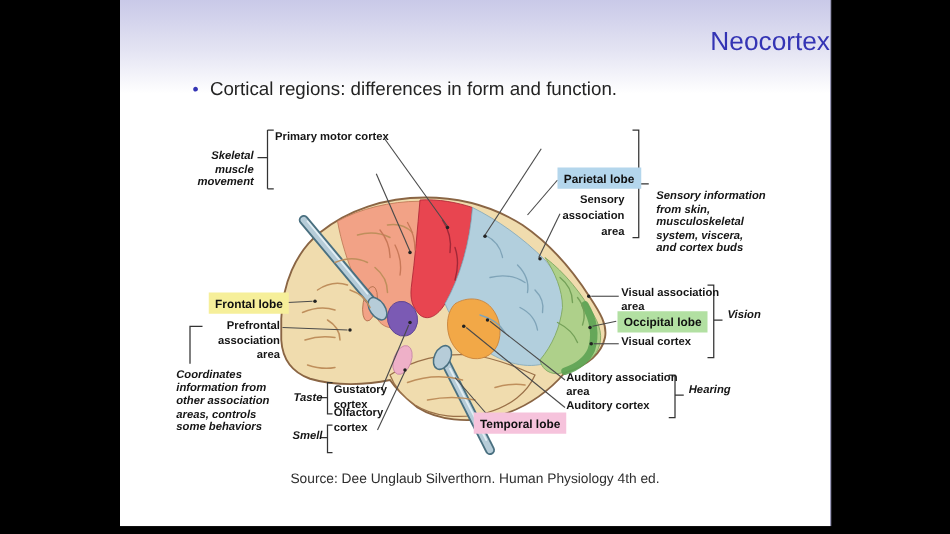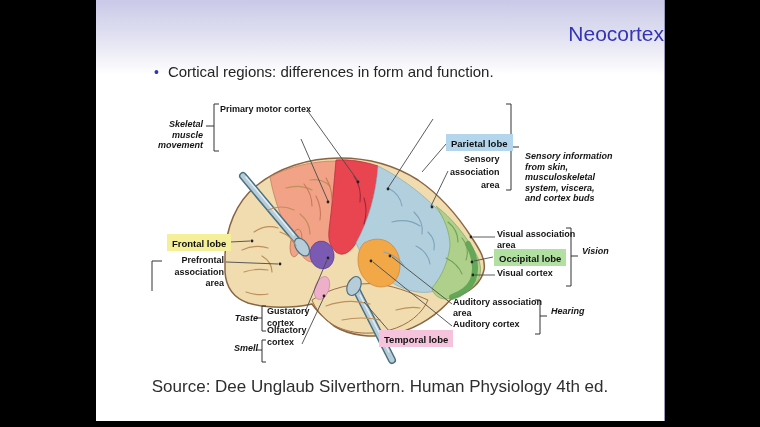--- a/index.html
+++ b/index.html
@@ -16,21 +16,21 @@
   .title{
     position:absolute;top:22px;left:0;width:100%;text-align:right;
     font-size:21px;color:var(--title-blue);
   }
   .bullet-line{
     position:absolute;top:63px;left:58px;font-size:15px;color:#242424;
   }
   .bdot{color:var(--title-blue);margin-right:9px;font-size:14px;}
   .source{
     position:absolute;top:377px;left:0;width:100%;text-align:center;
-    font-size:17px;color:#2e2e2e;
+    font-size:11px;color:#2e2e2e;
   }
   .diagram-svg{position:absolute;left:0;top:0;}
   .lbl{
     position:absolute;font-weight:bold;font-size:9px;line-height:10.5px;
     color:#151515;white-space:nowrap;
   }
   .it{font-style:italic;}
   .r{text-align:right;}
   .c{text-align:center;}
   .hl{
@@ -236,20 +236,27 @@
   <div class="hl" style="left:283px;top:330px;background:var(--highlight-temporal);">Temporal lobe</div>
 
   <div class="hl" style="left:71px;top:234px;background:var(--highlight-frontal);">Frontal lobe</div>
 
   <div class="lbl r lh11" style="left:58px;top:255px;width:70px;">
     <div>Prefrontal</div>
     <div>association</div>
     <div>area</div>
   </div>
 
+  <div class="lbl it" style="left:45px;top:294px;">
+    <div>Coordinates</div>
+    <div>information from</div>
+    <div>other association</div>
+    <div>areas, controls</div>
+    <div>some behaviors</div>
+  </div>
 
   <div class="lbl it r" style="left:128px;top:313px;width:34px;">Taste</div>
 
   <div class="lbl lh12" style="left:171px;top:305px;">
     <div>Gustatory</div>
     <div>cortex</div>
   </div>
 
   <div class="lbl it r" style="left:128px;top:343px;width:34px;">Smell</div>
 

